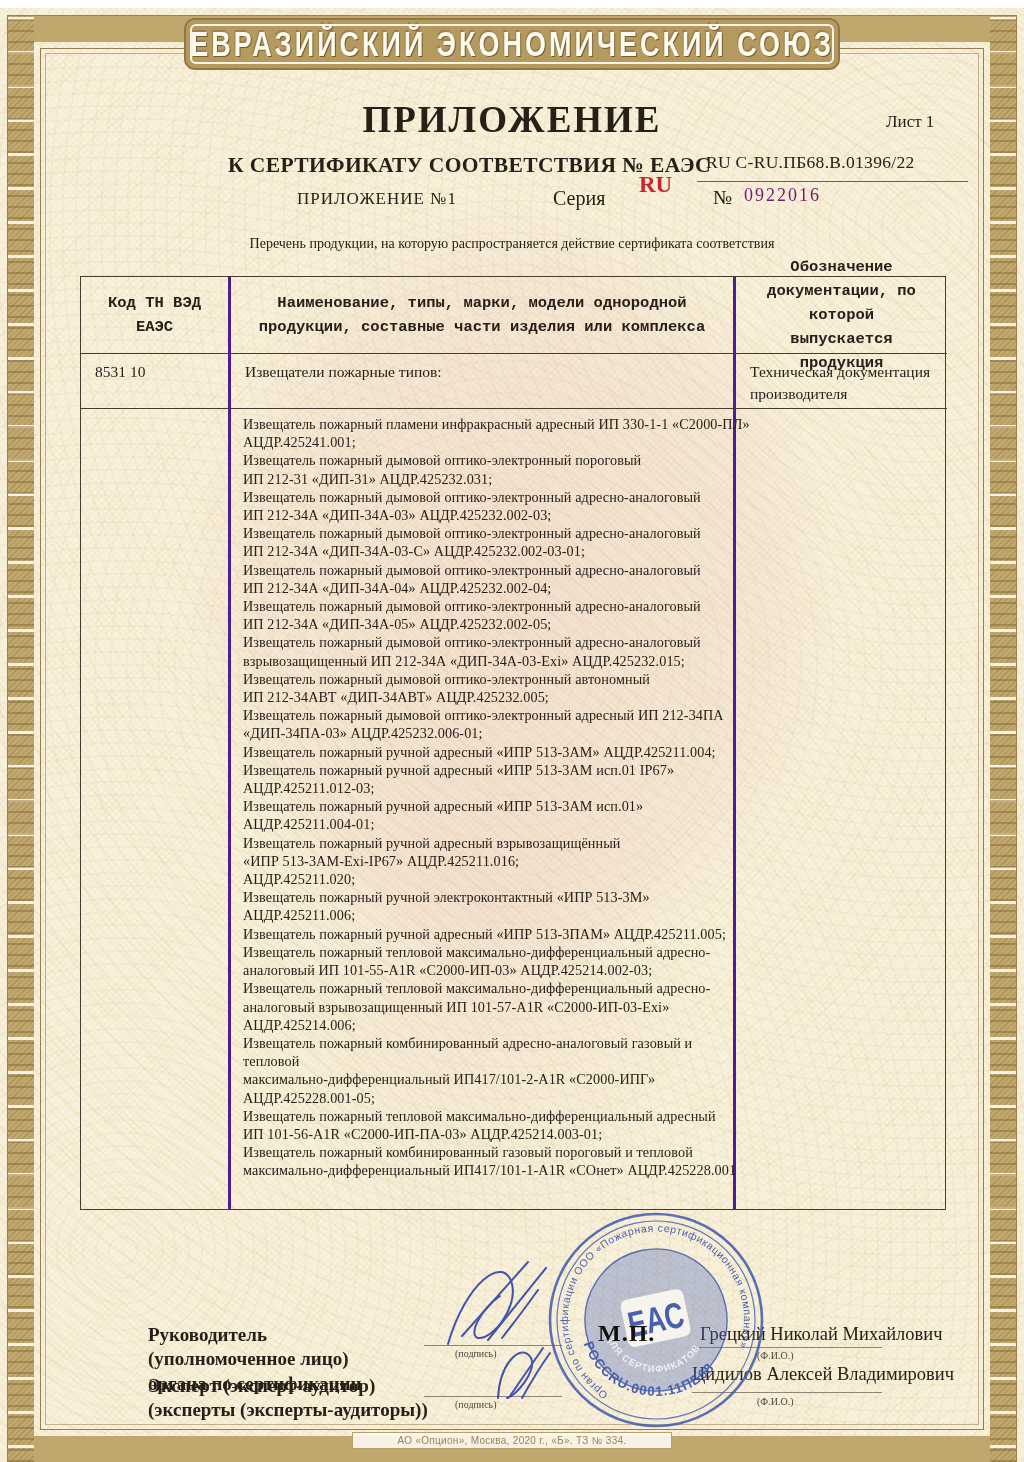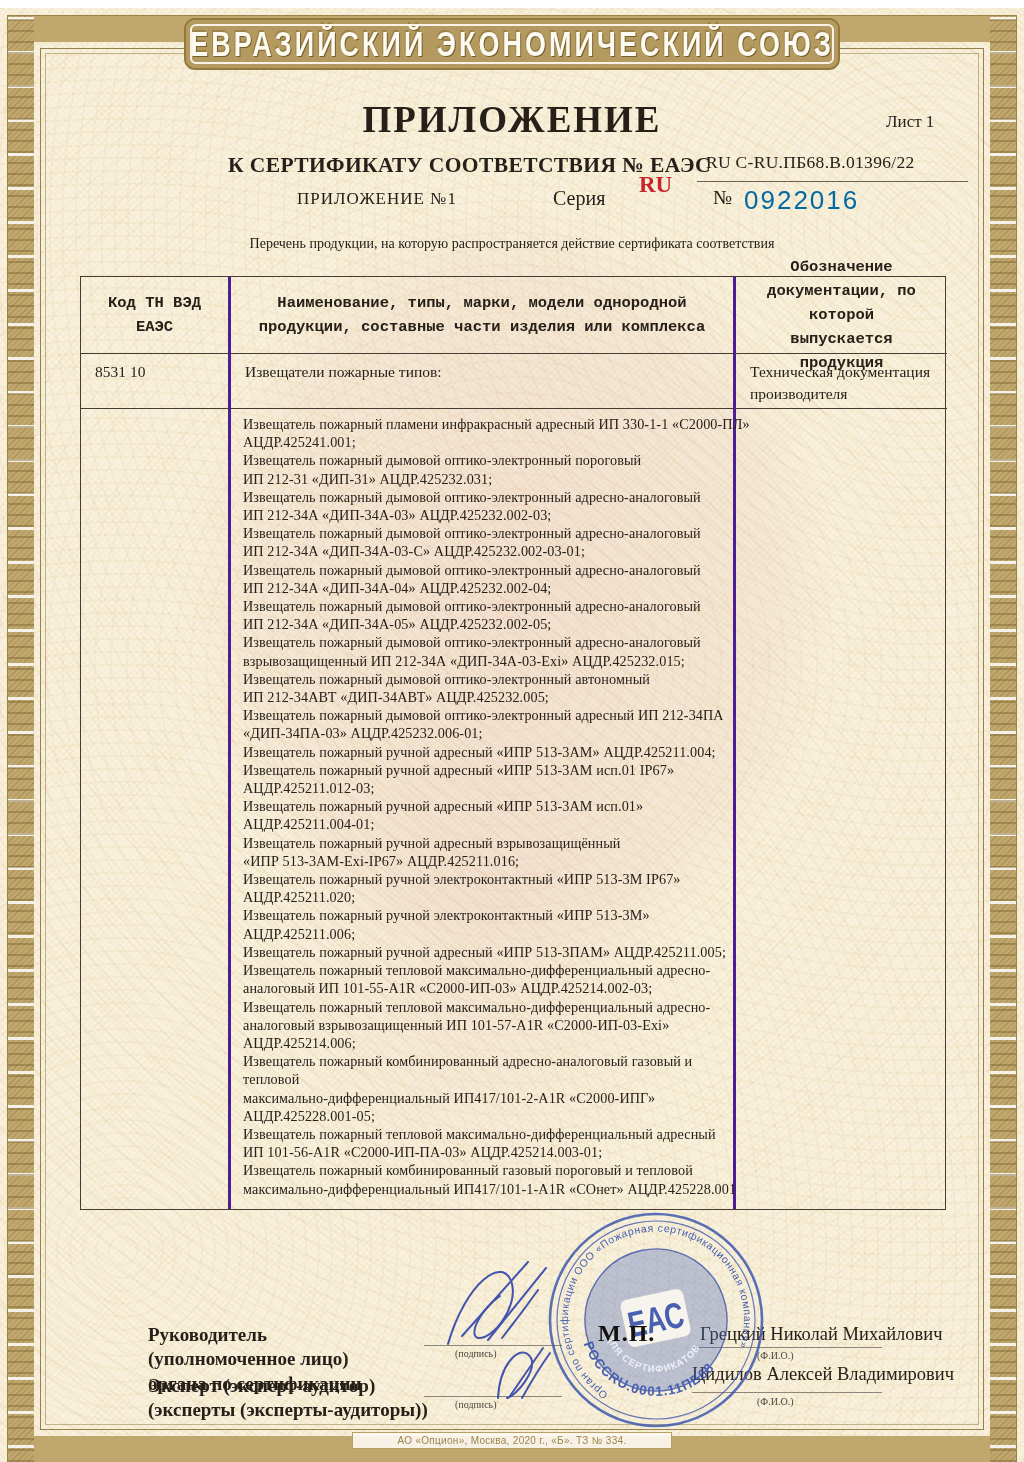--- a/index.html
+++ b/index.html
@@ -71,21 +71,21 @@
   .abs { position:absolute; }
   .title { left:0; right:0; top:90px; text-align:center; font-size:37px; font-weight:bold; letter-spacing:2px; }
   .sheet { left:886px; top:104px; font-size:17px; }
   .cert-label { left:228px; top:145px; font-size:21.5px; font-weight:bold; letter-spacing:0.4px; }
   .cert-number { left:706px; top:144px; font-size:17.5px; letter-spacing:0.3px; }
   .cert-underline { left:697px; top:173px; width:271px; height:1px; background:#6b6155; }
   .appendix-no { left:297px; top:181px; font-size:17px; letter-spacing:1px; }
   .series-label { left:553px; top:179px; font-size:20px; }
   .series-value { left:639px; top:164px; font-size:23px; font-weight:bold; color:#c9252c; font-family:Liberation Serif, serif; }
   .number-sign { left:713px; top:178px; font-size:20px; }
-  .number-value { left:744px; top:177px; font-size:26px; color:#0369a1; font-family:Liberation Sans, sans-serif; letter-spacing:2px; }
+  .number-value { left:744px; top:177px; font-size:18px; color:#701a75; font-family:Liberation Serif, serif; letter-spacing:2px; }
   .list-caption { left:0; right:0; top:228px; text-align:center; font-size:14px; }
 
   
   .ptable {
     position:absolute; left:80px; top:268px; width:866px;
     display:grid; grid-template-columns:150px 505px 211px; grid-template-rows:77px 55px 800px;
     border:1.5px solid #453d31;
   }
   .cell { border-right:3px solid #4c1d95; border-bottom:1px solid #453d31; }
   .cell.last-col { border-right:none; }
@@ -186,21 +186,20 @@
         <div class="product-line">ИП 212-34АВТ «ДИП-34АВТ» АЦДР.425232.005;</div>
         <div class="product-line">Извещатель пожарный дымовой оптико-электронный адресный ИП 212-34ПА</div>
         <div class="product-line">«ДИП-34ПА-03» АЦДР.425232.006-01;</div>
         <div class="product-line">Извещатель пожарный ручной адресный «ИПР 513-3АМ» АЦДР.425211.004;</div>
         <div class="product-line">Извещатель пожарный ручной адресный «ИПР 513-3АМ исп.01 IP67»</div>
         <div class="product-line">АЦДР.425211.012-03;</div>
         <div class="product-line">Извещатель пожарный ручной адресный «ИПР 513-3АМ исп.01»</div>
         <div class="product-line">АЦДР.425211.004-01;</div>
         <div class="product-line">Извещатель пожарный ручной адресный взрывозащищённый</div>
         <div class="product-line">«ИПР 513-3АМ-Exi-IP67» АЦДР.425211.016;</div>
-        <div class="product-line">Извещатель пожарный ручной электроконтактный «ИПР 513-3М IP67»</div>
         <div class="product-line">АЦДР.425211.020;</div>
         <div class="product-line">Извещатель пожарный ручной электроконтактный «ИПР 513-3М»</div>
         <div class="product-line">АЦДР.425211.006;</div>
         <div class="product-line">Извещатель пожарный ручной адресный «ИПР 513-3ПАМ» АЦДР.425211.005;</div>
         <div class="product-line">Извещатель пожарный тепловой максимально-дифференциальный адресно-</div>
         <div class="product-line">аналоговый ИП 101-55-А1R «С2000-ИП-03» АЦДР.425214.002-03;</div>
         <div class="product-line">Извещатель пожарный тепловой максимально-дифференциальный адресно-</div>
         <div class="product-line">аналоговый взрывозащищенный ИП 101-57-А1R «С2000-ИП-03-Exi»</div>
         <div class="product-line">АЦДР.425214.006;</div>
         <div class="product-line">Извещатель пожарный комбинированный адресно-аналоговый газовый и</div>

